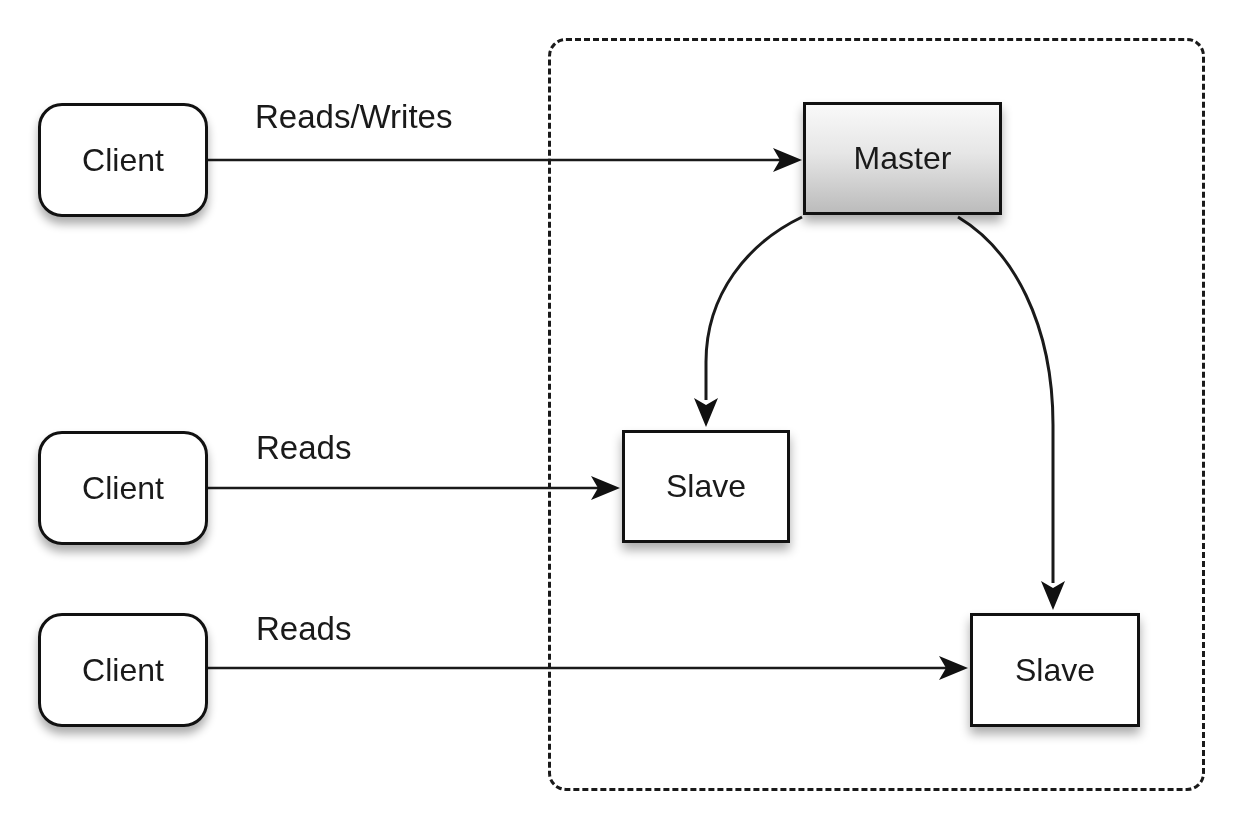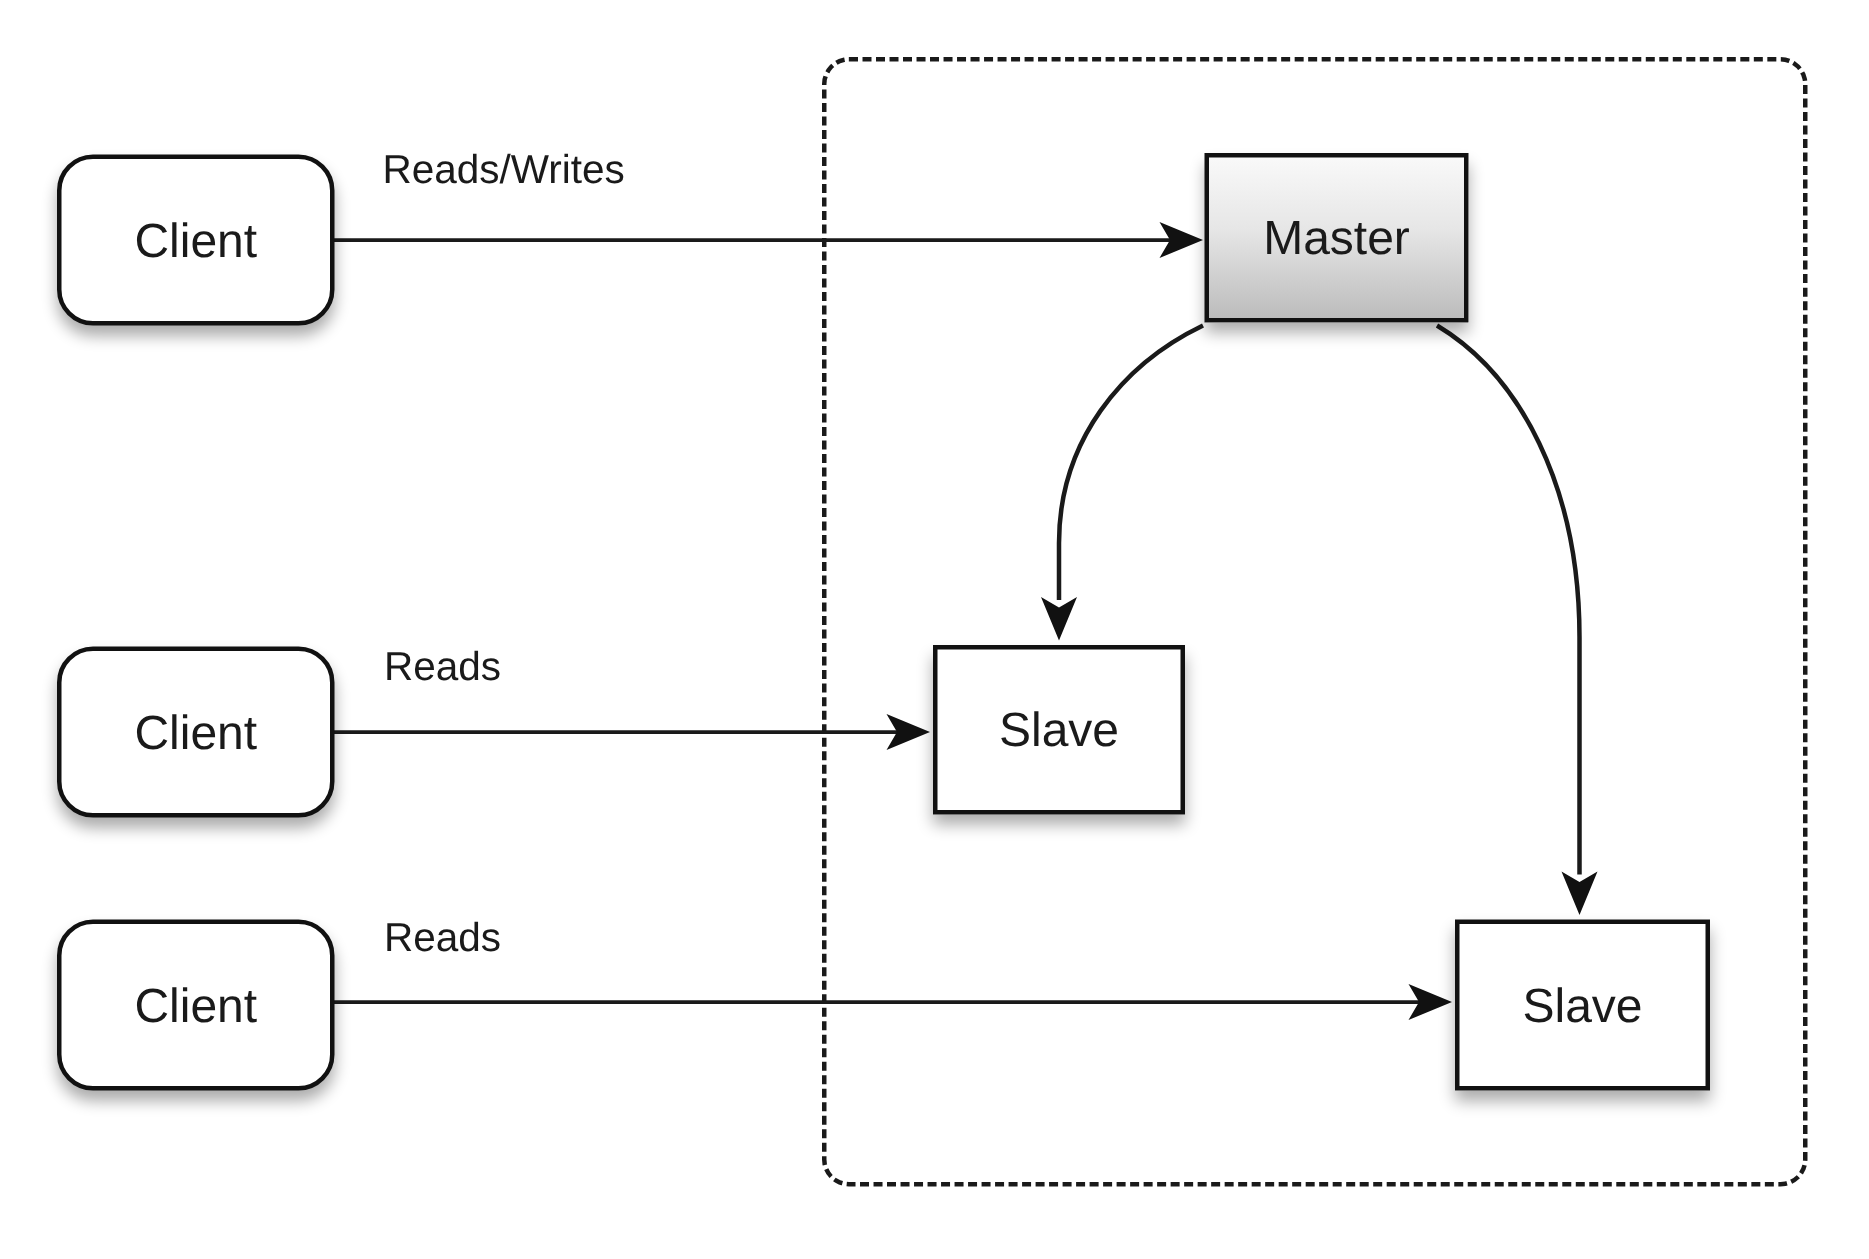--- a/index.html
+++ b/index.html
@@ -39,49 +39,49 @@
     border: 3px solid #111111;
     display: flex;
     align-items: center;
     justify-content: center;
     font-size: 32px;
     color: #1a1a1a;
     background: #ffffff;
     box-shadow: 0 7px 10px rgba(0,0,0,0.33);
   }
   .node-client {
-    width: 185px;
+    width: 170px;
     height: 114px;
     border-radius: 24px;
   }
   .node-client-1 { left: 38px; top: 103px; }
   .node-client-2 { left: 38px; top: 431px; }
   .node-client-3 { left: 38px; top: 613px; }
   .node-master {
     left: 803px;
     top: 102px;
-    width: 176px;
+    width: 199px;
     height: 113px;
     background: linear-gradient(to bottom, #f9f9f9 0%, #e6e6e6 45%, #bcbcbc 100%);
   }
   .node-slave-1 {
     left: 622px;
     top: 430px;
     width: 168px;
     height: 113px;
   }
   .node-slave-2 {
     left: 970px;
     top: 613px;
     width: 170px;
     height: 114px;
   }
   .edge-label {
     position: absolute;
-    font-size: 27px;
+    font-size: 33px;
     color: #1a1a1a;
     white-space: nowrap;
     line-height: 1;
   }
   .label-reads-writes { left: 255px; top: 100px; }
   .label-reads-1      { left: 256px; top: 431px; }
   .label-reads-2      { left: 256px; top: 612px; }
   .label-replication  { left: 773px; top: 271px; font-size: 36px; }
   svg .edge {
     stroke: #1a1a1a;

